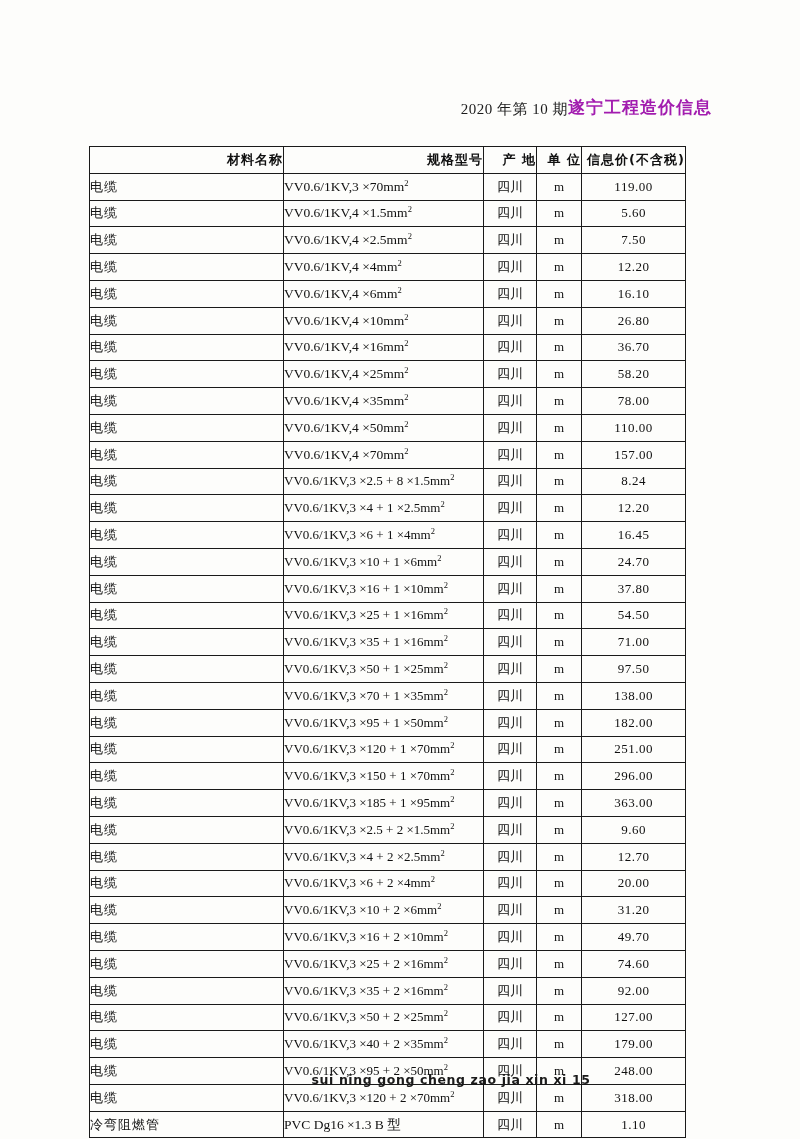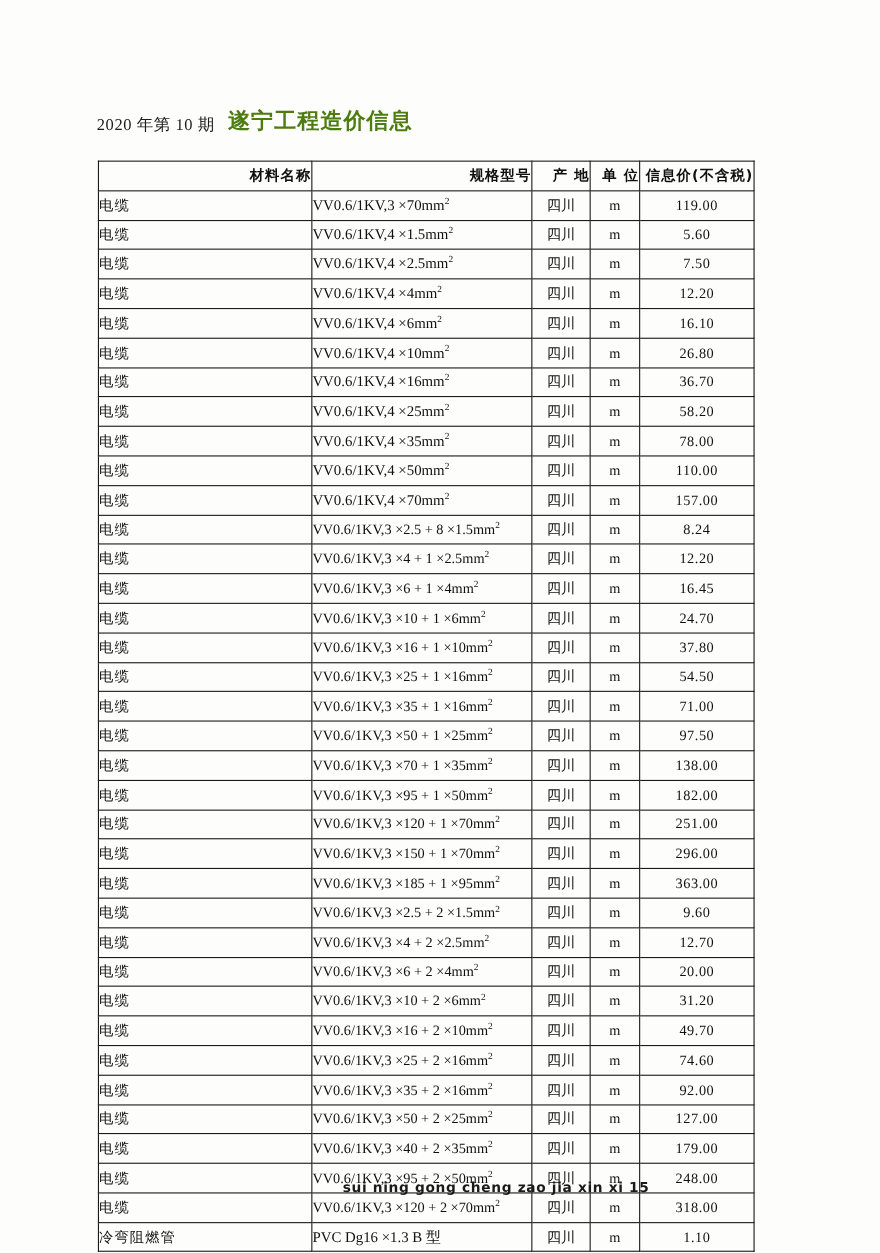--- a/index.html
+++ b/index.html
@@ -22,35 +22,34 @@
     height: 1139px;
     background: #fdfdfb;
   }
   .header {
     position: absolute;
     left: 88px;
     top: 96px;
     width: 624px;
     display: flex;
     align-items: flex-end;
-    justify-content: flex-start;
+    justify-content: flex-end;
   }
   .header-left {
     font-size: 15px;
     letter-spacing: .5px;
     font-family: "Liberation Serif", serif;
     color: #1b1b1b;
   }
   .header-right {
-    font-size: 20px;
+    font-size: 17px;
     font-family: "DejaVu Sans", sans-serif;
     font-weight: bold;
-    color: #4d7c0f;
+    color: #a21caf;
     letter-spacing: 1px;
-    margin-left: 12px;
   }
   table.price-table {
     position: absolute;
     left: 89px;
     top: 146px;
     width: 596px;
     border-collapse: collapse;
     table-layout: fixed;
   }
   table.price-table td, table.price-table th {

